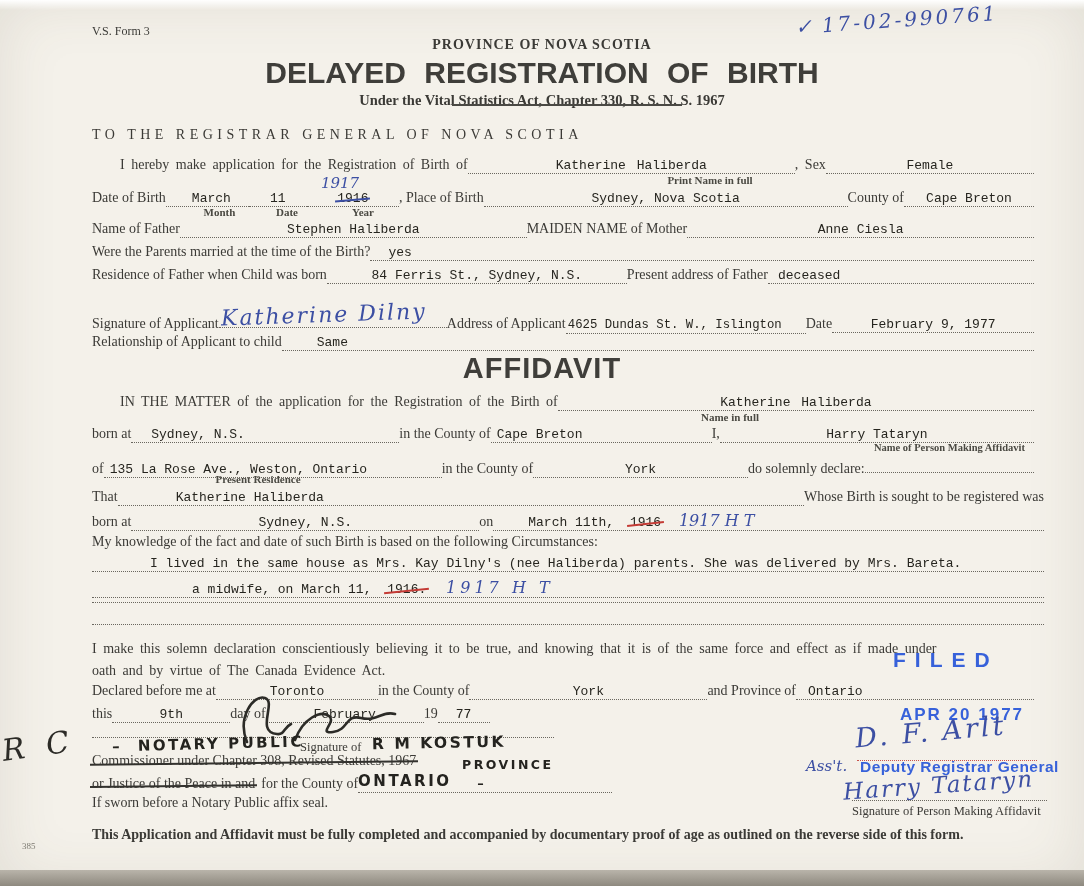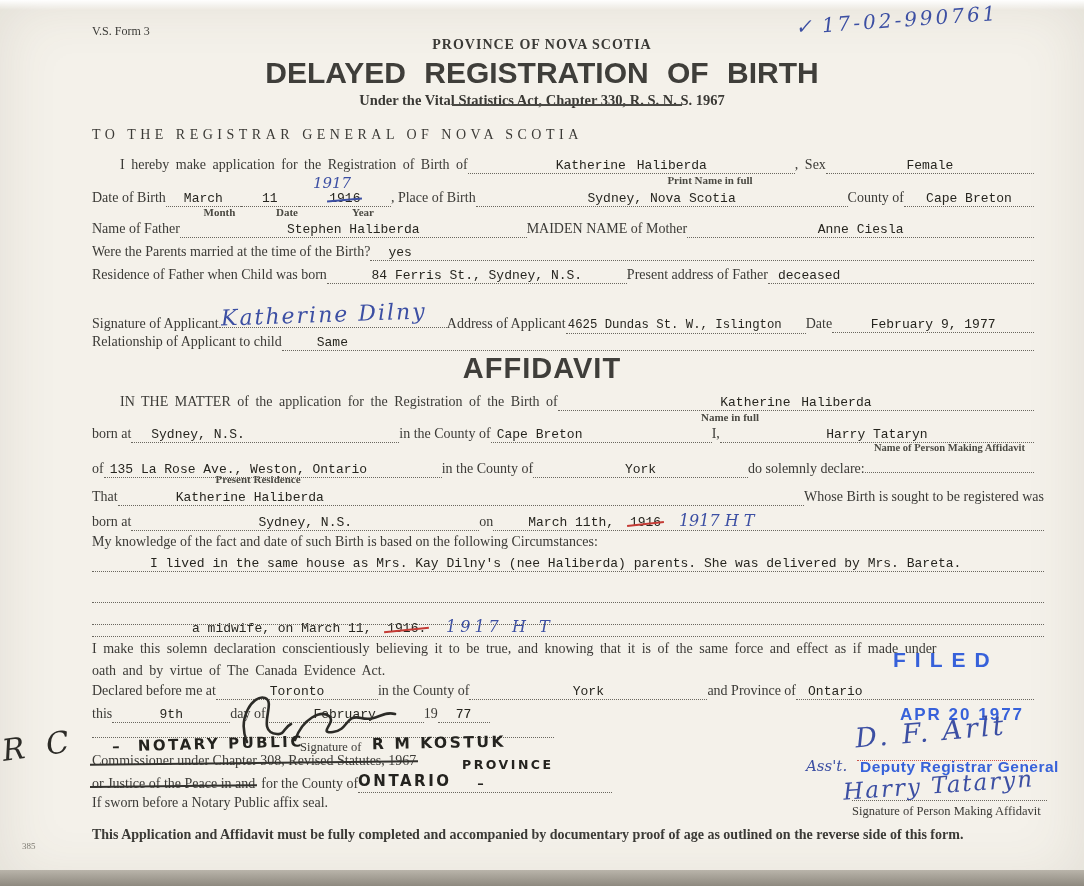--- a/index.html
+++ b/index.html
@@ -51,21 +51,21 @@
   <div class="r ws" style="left:92px;top:157px;right:50px;">
     <span class="lbl" style="padding-left:28px;">I hereby make application for the Registration of Birth of</span>
     <span class="fill" style="flex:2.2;">Katherine Haliberda</span>
     <span class="lbl">, Sex</span>
     <span class="fill" style="flex:1.4;">Female</span>
   </div>
   <div class="hint" style="left:610px;top:174px;width:200px;">Print Name in full</div>
 
   <div class="r" style="left:92px;top:190px;right:50px;">
     <span class="lbl">Date of Birth</span>
-    <span class="fill" style="width:75px;">March</span>
+    <span class="fill" style="width:75px;padding-left:8px;">March</span>
     <span class="fill" style="width:58px;">11</span>
     <span class="fill" style="width:92px;">
       <span class="strike-blue">1916</span>
       <span class="script" style="position:absolute;left:14px;top:-17px;font-size:15px;">1917</span>
     </span>
     <span class="lbl">, Place of Birth</span>
     <span class="fill grow">Sydney, Nova Scotia</span>
     <span class="lbl">County of</span>
     <span class="fill" style="width:130px;">Cape Breton</span>
   </div>
@@ -153,21 +153,21 @@
       <span class="script" style="margin-left:10px;font-size:16px;">1917 H T</span>
     </span>
   </div>
 
   <div class="r" style="left:92px;top:534px;">My knowledge of the fact and date of such Birth is based on the following Circumstances:</div>
 
   <div class="r" style="left:92px;top:556px;right:40px;">
     <span class="fill grow left" style="padding-left:58px;">I lived in the same house as Mrs. Kay Dilny's (nee Haliberda) parents. She was delivered by Mrs. Bareta.</span>
   </div>
   <div class="r" style="left:92px;top:578px;right:40px;">
-    <span class="fill grow left" style="padding-left:100px;margin-top:39px;">
+    <span class="fill grow left" style="padding-left:100px;">
       <span class="mono">a midwife, on March 11,</span>
       <span class="mono strike-red" style="margin-left:8px;">1916.</span>
       <span class="script" style="margin-left:12px;font-size:16px;letter-spacing:4px;">1917 H T</span>
     </span>
   </div>
   <div class="dotline" style="left:92px;top:588px;right:40px;height:14px;"></div>
   <div class="dotline" style="left:92px;top:610px;right:40px;height:14px;"></div>
 
   <div class="r ws" style="left:92px;top:663px;">oath and by virtue of The Canada Evidence Act.</div>
   <div class="r ws" style="left:92px;top:641px;">I make this solemn declaration conscientiously believing it to be true, and knowing that it is of the same force and effect as if made under</div>

